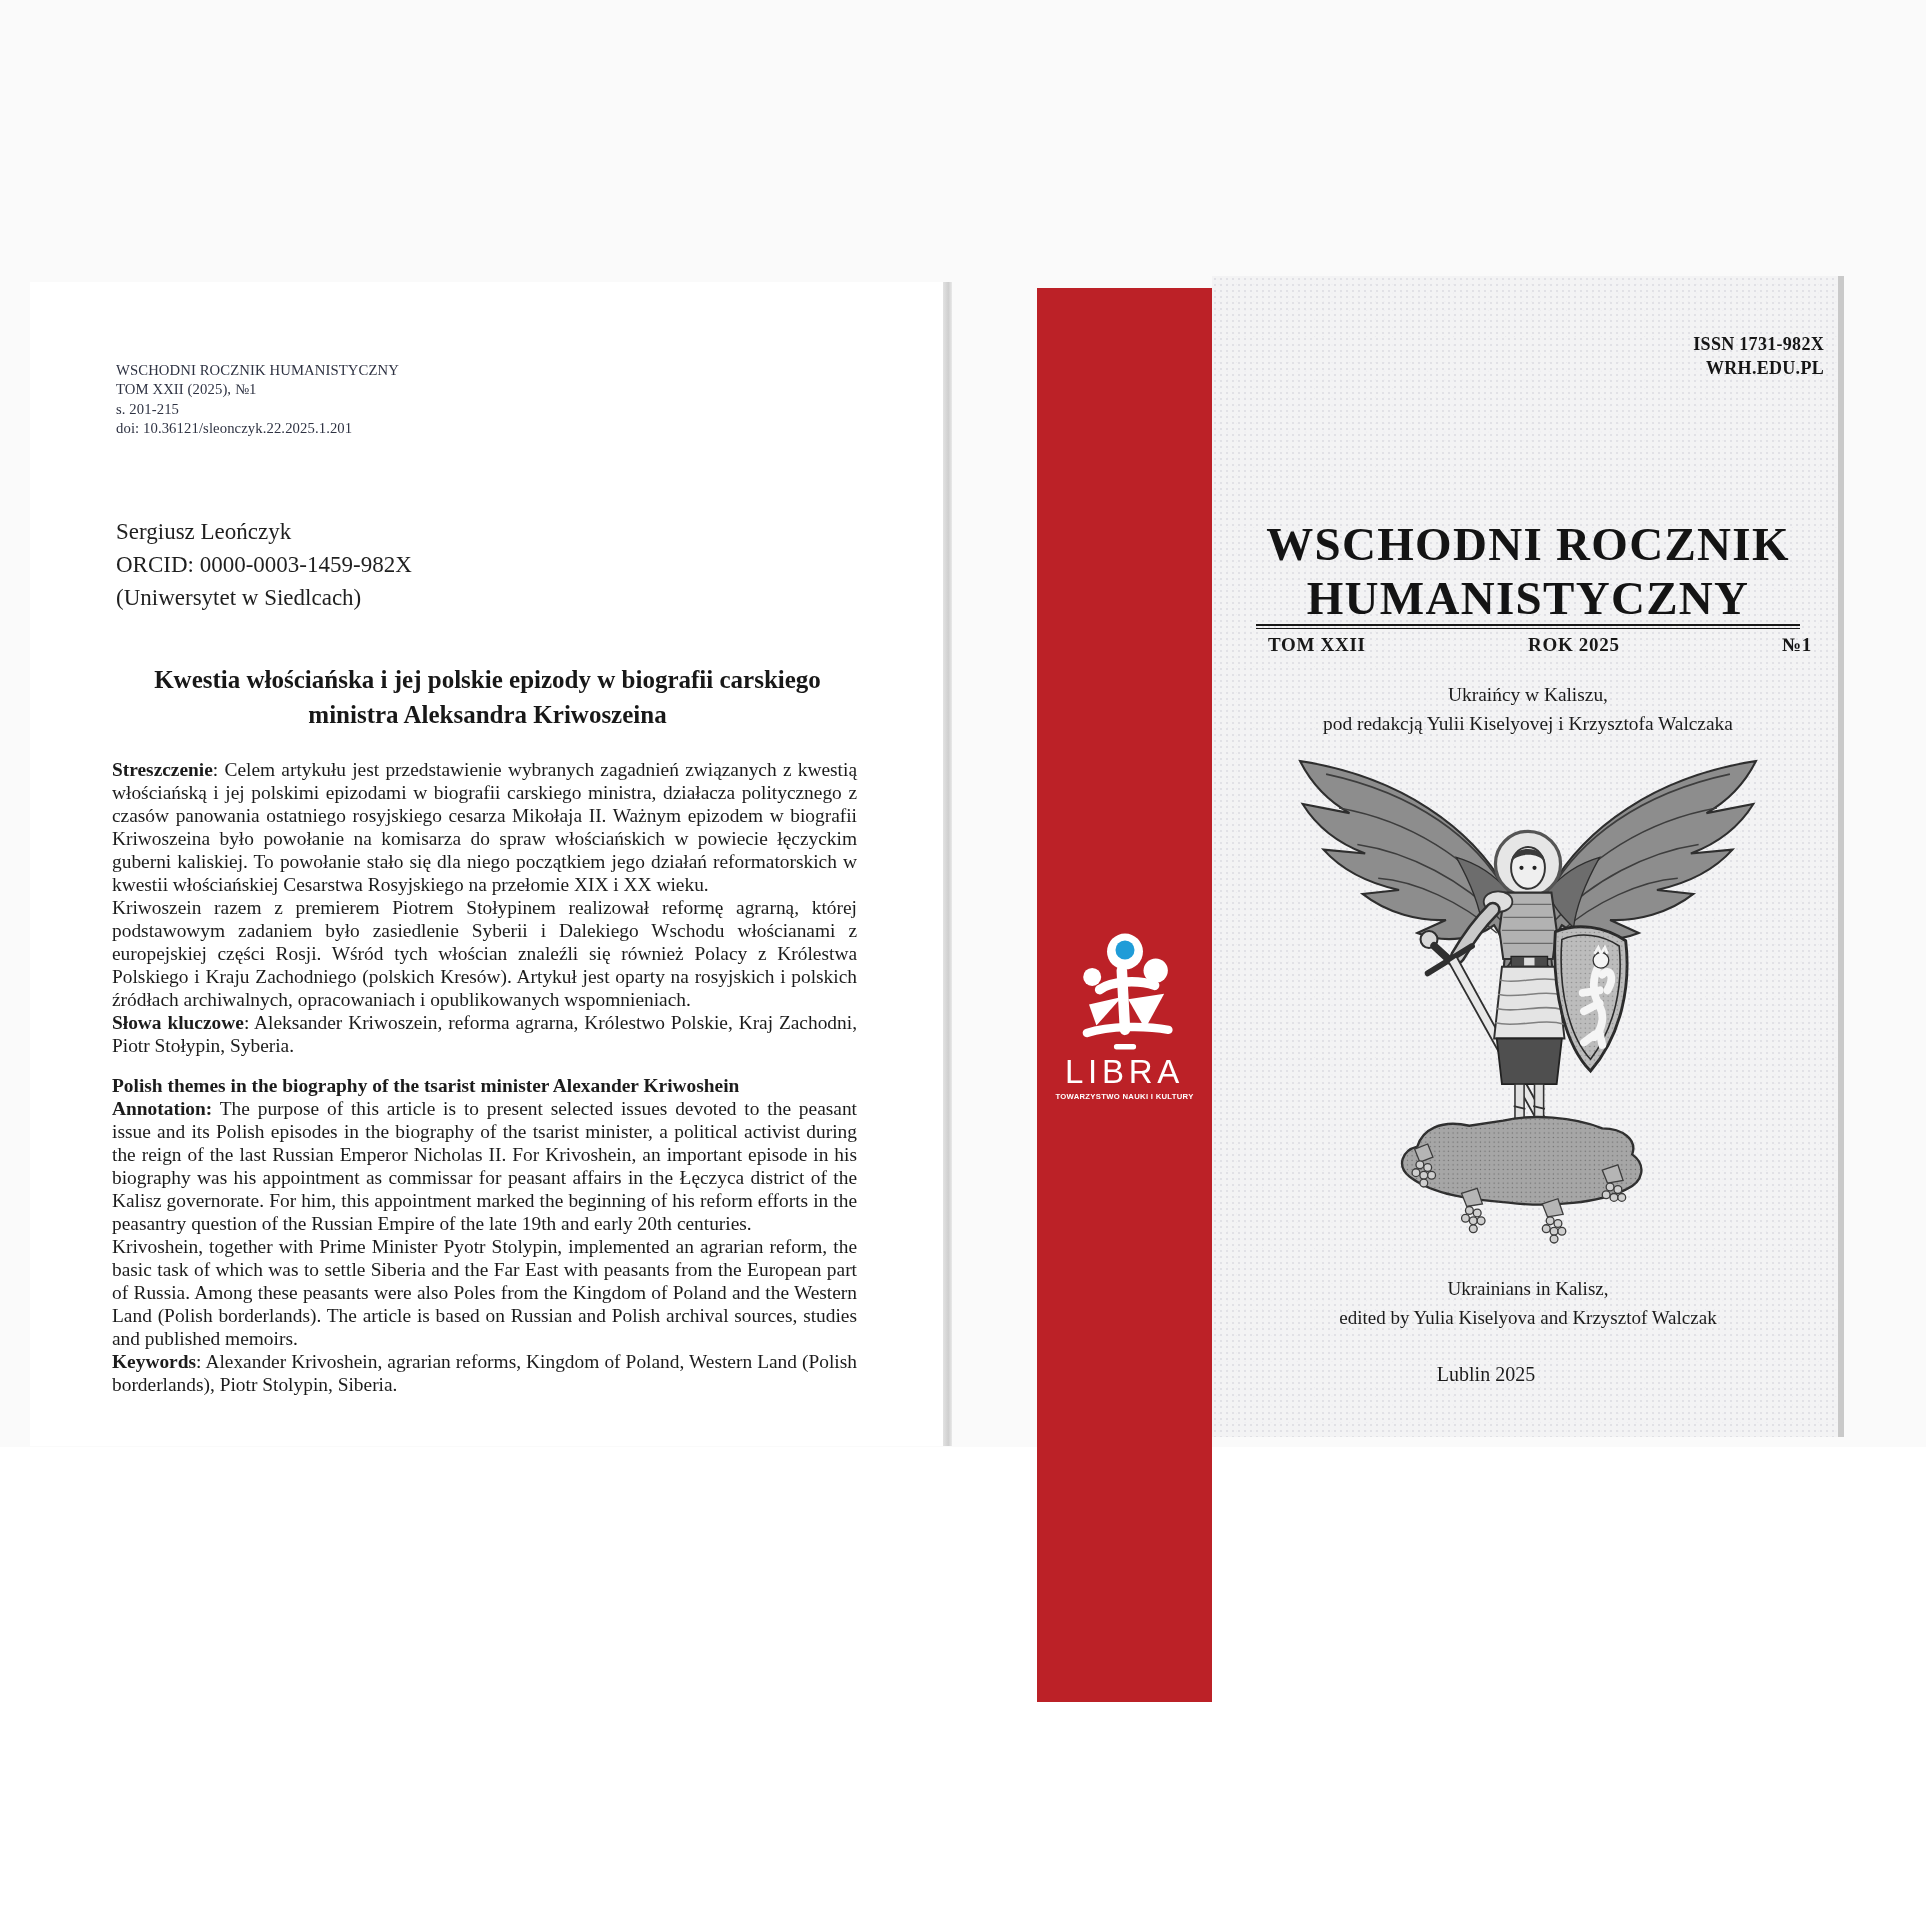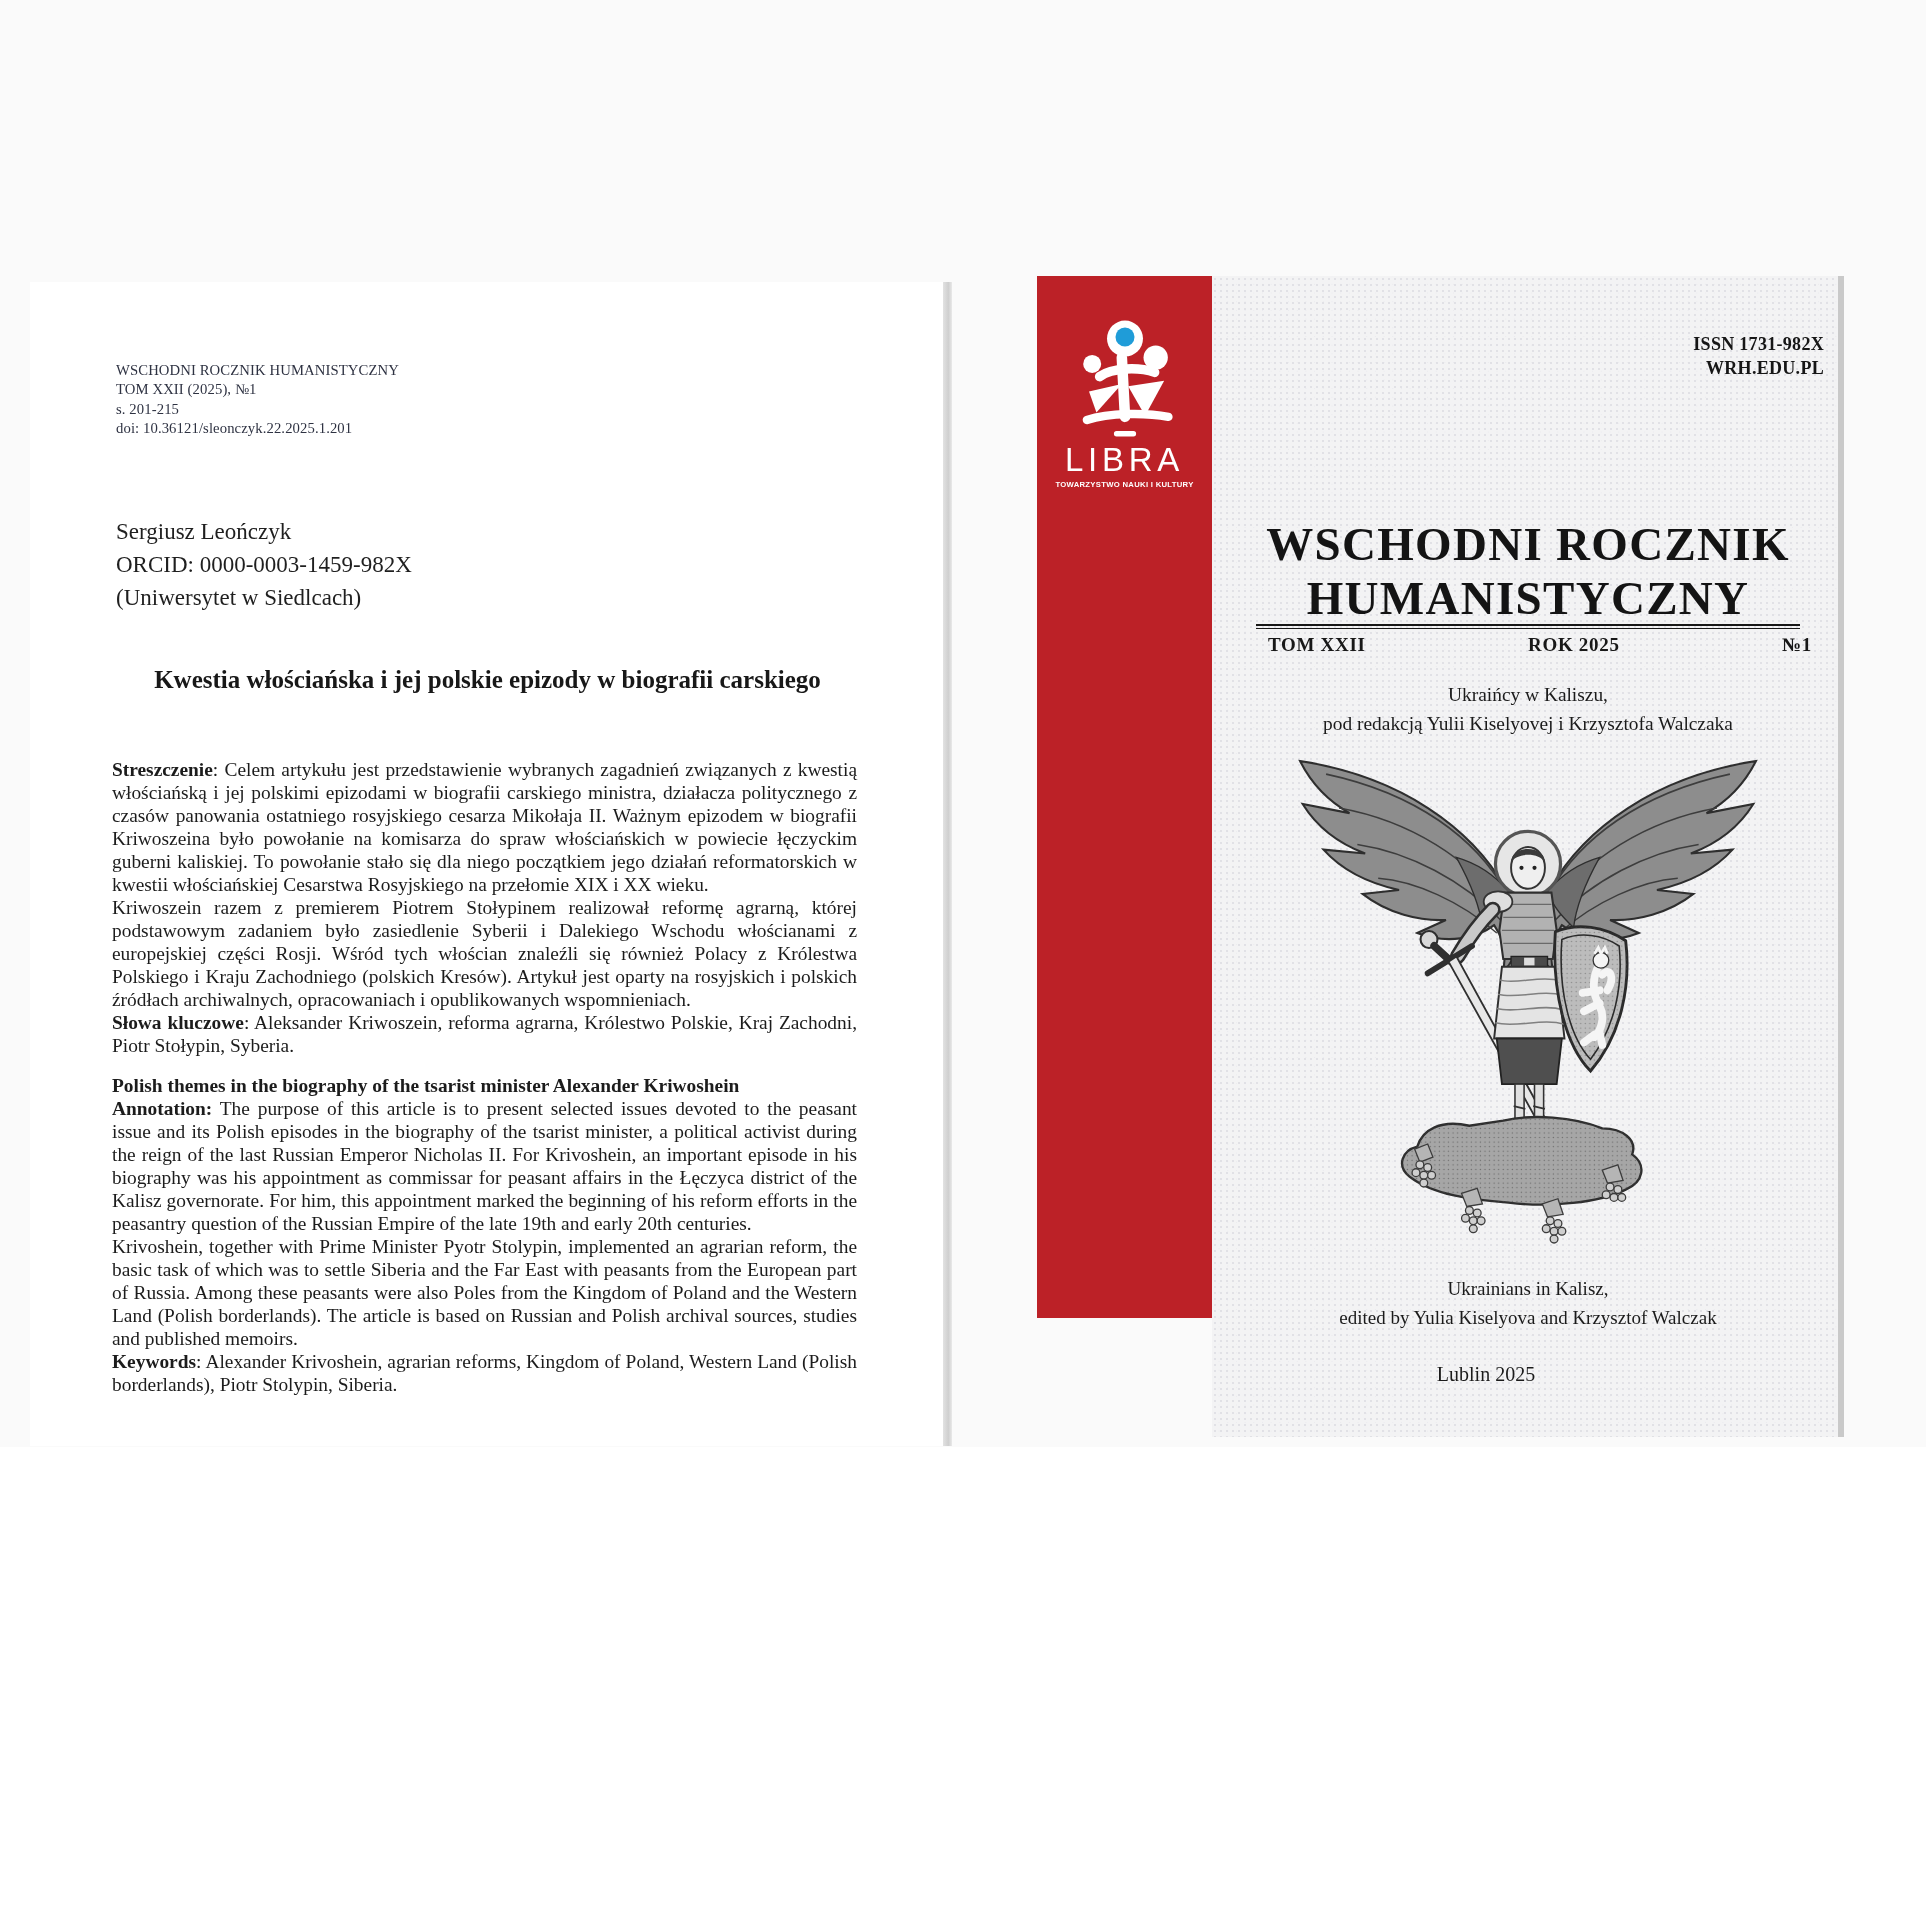--- a/index.html
+++ b/index.html
@@ -15,22 +15,22 @@
   .lp-title  { position:absolute; left:43px; top:380px; width:829px; text-align:center;
                font-size:25px; line-height:35px; font-weight:bold; color:#181818; }
   .lp-body   { position:absolute; left:82px; top:476px; width:745px; font-size:19.4px; line-height:23px;
                color:#1c1c1c; text-align:justify; }
   .lp-body p { text-align:justify; }
   .lp-en     { margin-top:17.4px; }
   .lp-en .en-head { font-weight:bold; text-align:left; }
 
   
   .cover { position:absolute; left:1037px; top:276px; width:807px; height:1161px; }
-  .stripe { position:absolute; left:0; top:0; width:175px; height:1042px; background:#bc2127;
-            display:flex; flex-direction:column; align-items:center; }
+  .stripe { position:absolute; left:0; top:12px; width:175px; height:1414px; background:#bc2127;
+            display:flex; flex-direction:column; align-items:center;justify-content:center; }
   .paper  { position:absolute; left:175px; top:0; width:632px; height:1161px;
             background-color:#f3f3f4;
             background-image:
               radial-gradient(circle,#e0e0e5 0.7px, transparent 0.9px),
               radial-gradient(circle,#eaeaee 0.7px, transparent 0.9px);
             background-size:6px 6px, 8.7px 8.7px;
             background-position:0 0, 2.7px 4px; }
   .cover-edge { position:absolute; left:801px; top:0; width:6px; height:1161px; background:#c9c9c9; }
 
   .issn-block { position:absolute; top:56px; right:20px; text-align:right;
@@ -72,20 +72,21 @@
   </div>
 
   <div class="lp-author">
     <div>Sergiusz Leończyk</div>
     <div>ORCID: 0000-0003-1459-982X</div>
     <div>(Uniwersytet w Siedlcach)</div>
   </div>
 
   <div class="lp-title">
     <div>Kwestia włościańska i jej polskie epizody w biografii carskiego</div>
+    <div>ministra Aleksandra Kriwoszeina</div>
   </div>
 
   <div class="lp-body">
     <p><b>Streszczenie</b><span>: Celem artykułu jest przedstawienie wybranych zagadnień związanych z kwestią włościańską i jej polskimi epizodami w biografii carskiego ministra, działacza politycznego z czasów panowania ostatniego rosyjskiego cesarza Mikołaja II. Ważnym epizodem w biografii Kriwoszeina było powołanie na komisarza do spraw włościańskich w powiecie łęczyckim guberni kaliskiej. To powołanie stało się dla niego początkiem jego działań reformatorskich w kwestii włościańskiej Cesarstwa Rosyjskiego na przełomie XIX i XX wieku.</span></p>
     <p>Kriwoszein razem z premierem Piotrem Stołypinem realizował reformę agrarną, której podstawowym zadaniem było zasiedlenie Syberii i Dalekiego Wschodu włościanami z europejskiej części Rosji. Wśród tych włościan znaleźli się również Polacy z Królestwa Polskiego i Kraju Zachodniego (polskich Kresów). Artykuł jest oparty na rosyjskich i polskich źródłach archiwalnych, opracowaniach i opublikowanych wspomnieniach.</p>
     <p><b>Słowa kluczowe</b><span>: Aleksander Kriwoszein, reforma agrarna, Królestwo Polskie, Kraj Zachodni, Piotr Stołypin, Syberia.</span></p>
 
     <div class="lp-en">
       <p class="en-head">Polish themes in the biography of the tsarist minister Alexander Kriwoshein</p>
       <p><b>Annotation:</b><span> The purpose of this article is to present selected issues devoted to the peasant issue and its Polish episodes in the biography of the tsarist minister, a political activist during the reign of the last Russian Emperor Nicholas II. For Krivoshein, an important episode in his biography was his appointment as commissar for peasant affairs in the Łęczyca district of the Kalisz governorate. For him, this appointment marked the beginning of his reform efforts in the peasantry question of the Russian Empire of the late 19th and early 20th centuries.</span></p>

